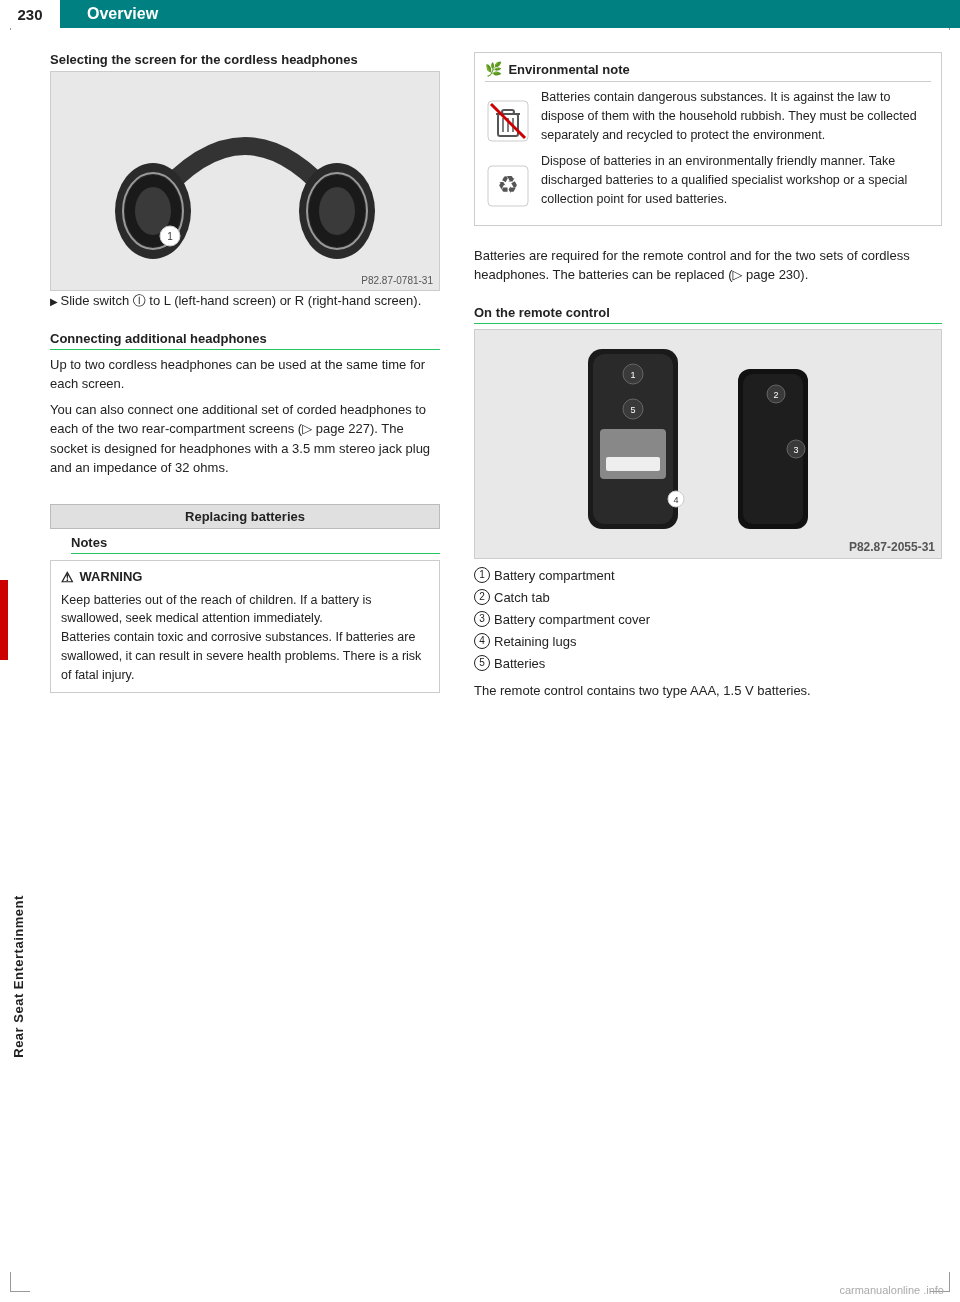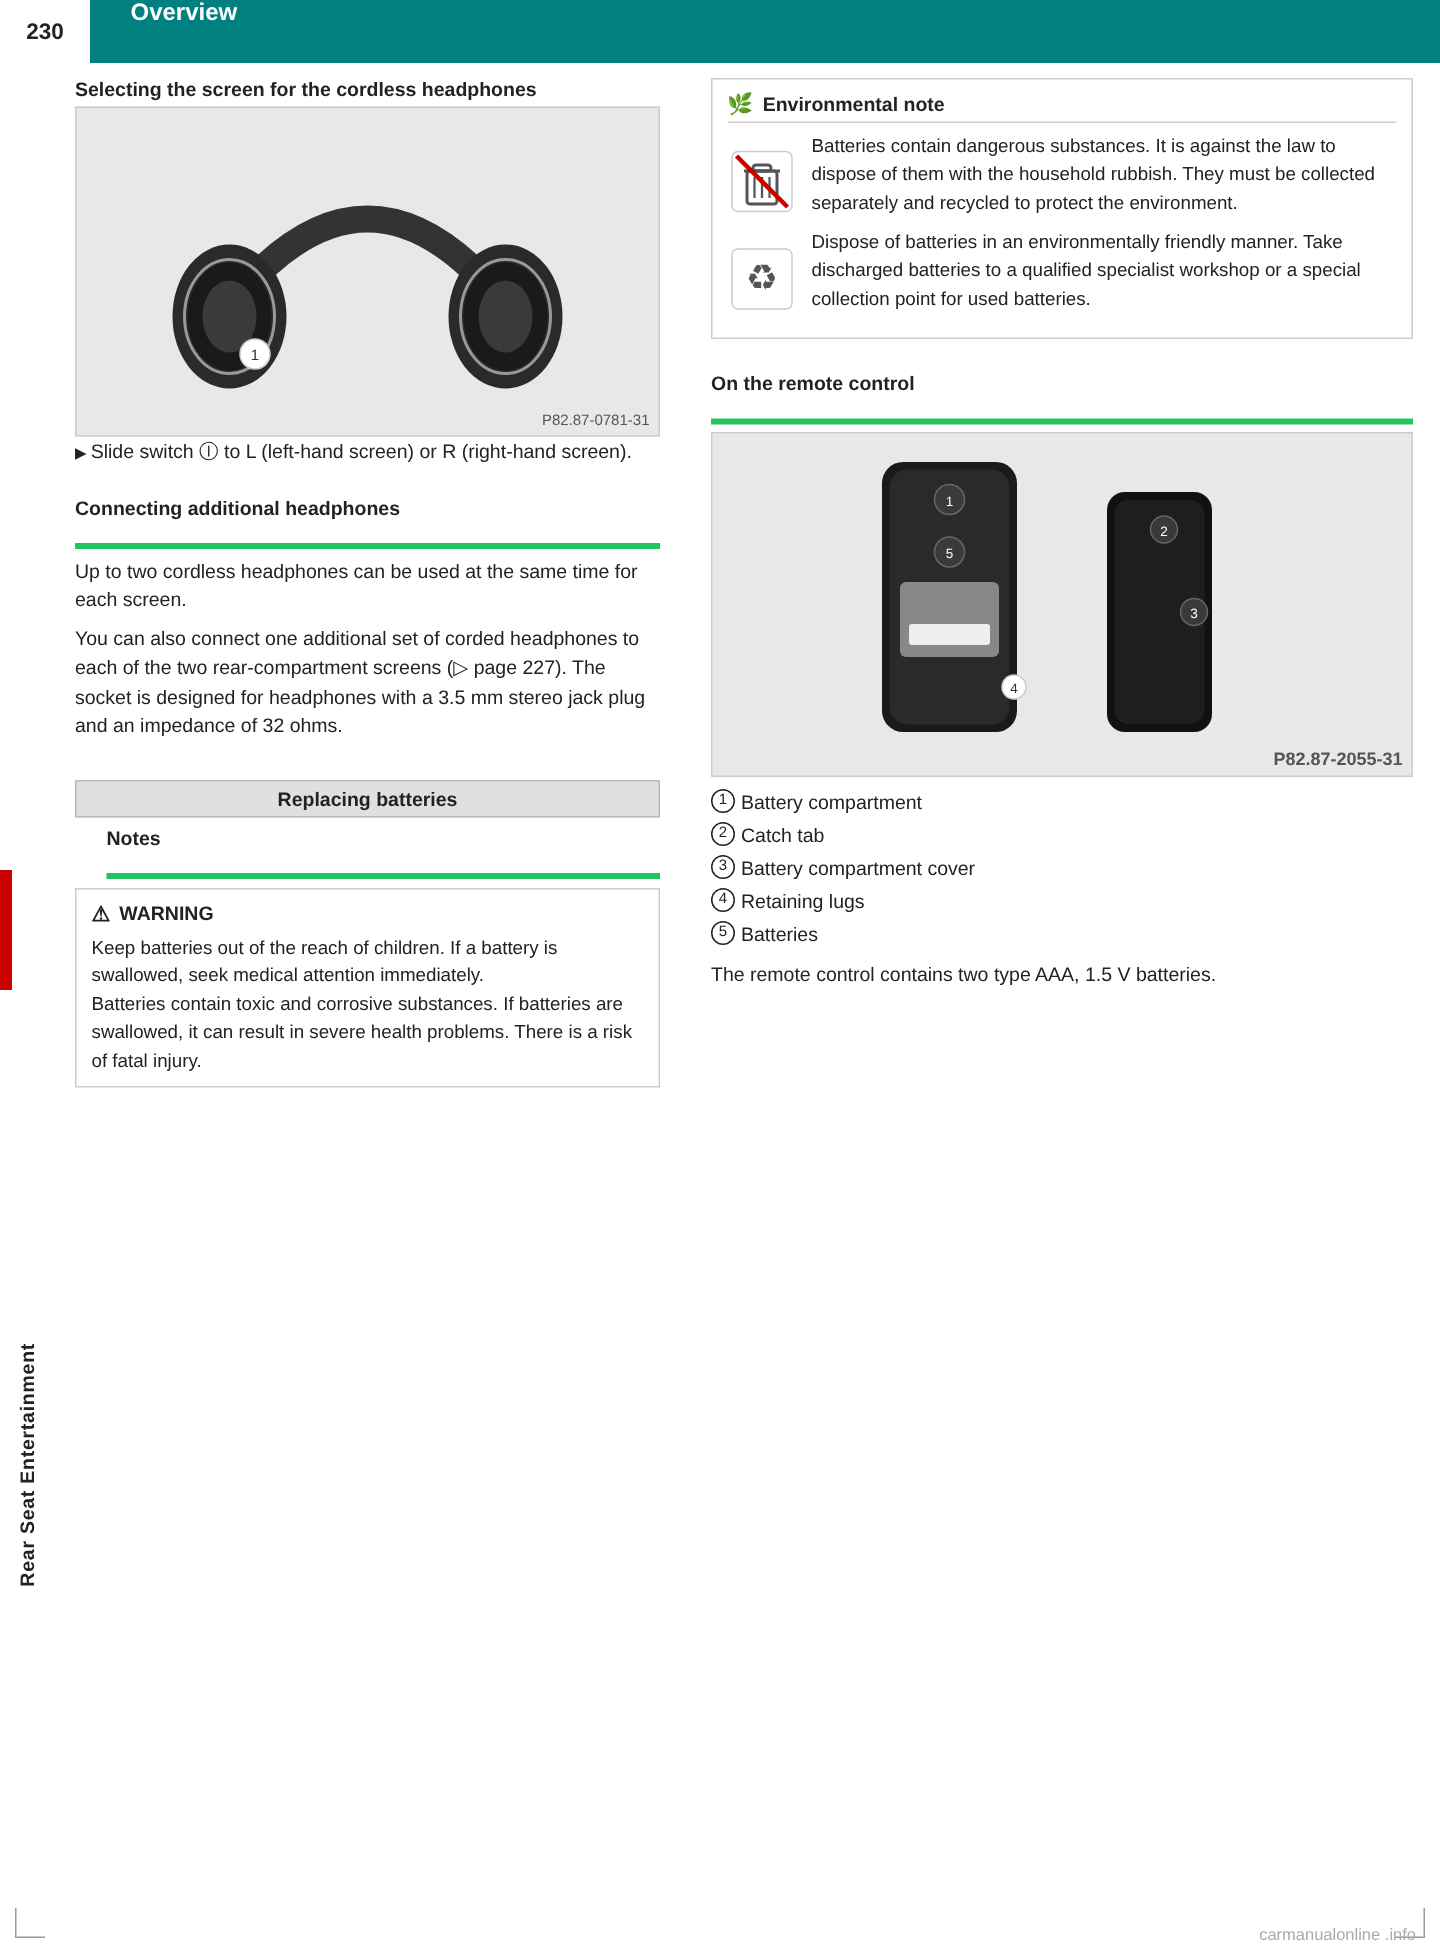--- a/index.html
+++ b/index.html
@@ -26,24 +26,24 @@
     .corner-tr { top: 10px; right: 10px; border-width: 1px 1px 0 0; }
     .corner-bl { bottom: 10px; left: 10px; border-width: 0 0 1px 1px; }
     .corner-br { bottom: 10px; right: 10px; border-width: 0 1px 1px 0; }
 
     
     .header-bar {
       position: absolute;
       top: 0;
       left: 0;
       right: 0;
-      height: 42px;
+      height: 28px;
       background: #008080;
       display: flex;
-      align-items: flex-start;
+      align-items: center;
     }
     .header-page-num {
       background: #fff;
       color: #222;
       font-weight: bold;
       font-size: 15px;
       padding: 0 14px;
       height: 100%;
       display: flex;
       align-items: center;
@@ -114,22 +114,22 @@
     }
 
     .section-heading {
       font-weight: bold;
       font-size: 13px;
       margin-bottom: 4px;
     }
     .section-subheading {
       font-weight: bold;
       font-size: 13px;
-      border-bottom: 4px solid #22c55e;
-      padding-bottom: 16px;
+      border-bottom: 1px solid #22c55e;
+      padding-bottom: 3px;
       margin-bottom: 5px;
     }
 
     
     .headphone-image {
       width: 100%;
       height: 220px;
       background: #e8e8e8;
       border: 1px solid #ccc;
       position: relative;
@@ -411,20 +411,21 @@
 
           <svg width="46" height="46" viewBox="0 0 46 46">
             <rect x="3" y="3" width="40" height="40" rx="4" fill="none" stroke="#ccc" stroke-width="1"></rect>
             <text x="23" y="30" text-anchor="middle" font-size="24" fill="#555">♻</text>
           </svg>
         </div>
         <p class="env-note-body">Dispose of batteries in an environmentally friendly manner. Take discharged batteries to a qualified specialist workshop or a special collection point for used batteries.</p>
       </div>
     </div>
 
+    <p class="batteries-info">Batteries are required for the remote control and for the two sets of cordless headphones. The batteries can be replaced (▷ page 230).</p>
 
     <div class="remote-section">
       <div class="section-subheading">On the remote control</div>
       <div class="remote-image">
 
         <svg viewBox="0 0 360 210" width="360" height="210">
 
           <rect x="60" y="10" width="90" height="180" rx="14" fill="#1a1a1a"></rect>
           <rect x="65" y="15" width="80" height="170" rx="12" fill="#2a2a2a"></rect>
 

